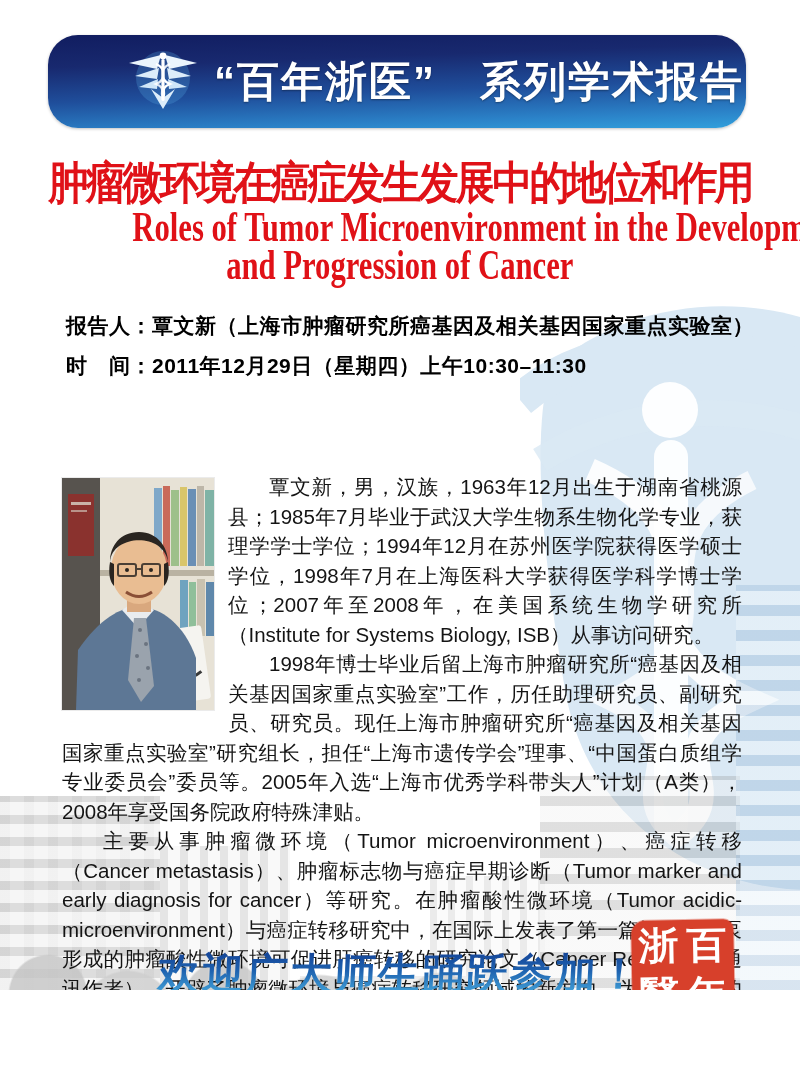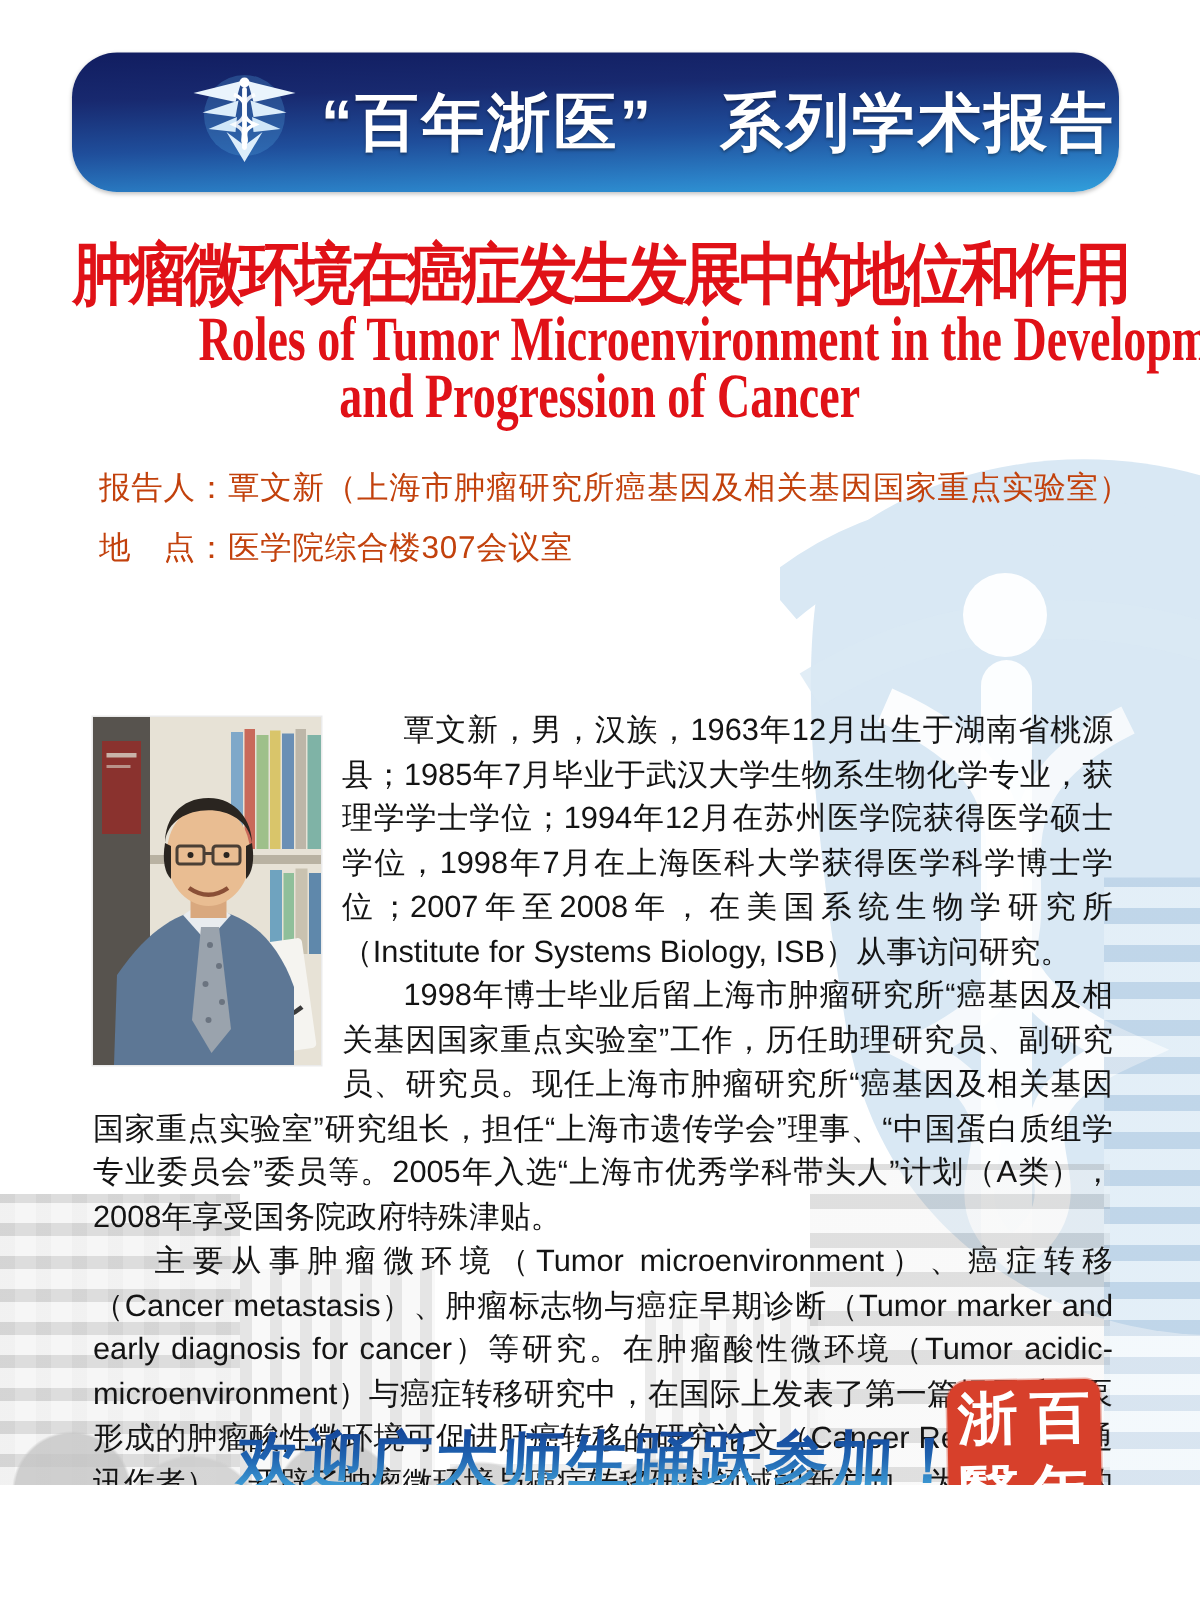--- a/index.html
+++ b/index.html
@@ -45,22 +45,22 @@
   
   .title-zh{position:absolute;left:0;top:152px;width:800px;text-align:center;z-index:2;
       font-size:40px;font-weight:800;letter-spacing:-3px;color:#e01117;transform:scaleY(1.12);
       transform-origin:center top;white-space:nowrap;}
   .title-en{position:absolute;left:0;top:208px;width:800px;text-align:center;z-index:2;
       font-family:"Liberation Serif","DejaVu Serif",serif;font-weight:700;color:#e01117;
       font-size:42px;line-height:38px;}
   .title-en .cond{display:inline-block;transform:scaleX(0.73);transform-origin:center;white-space:nowrap;}
 
   
-  .info{position:absolute;left:66px;top:306px;width:700px;z-index:2;color:#c2410c;
-      font-size:21px;font-weight:400;line-height:40px;letter-spacing:.5px;}
+  .info{position:absolute;left:66px;top:306px;width:700px;z-index:2;color:#000000;
+      font-size:21px;font-weight:700;line-height:40px;letter-spacing:.5px;}
   .info-row{white-space:nowrap;}
   .info-label{display:inline;}
 
   
   .bio{position:absolute;left:62px;top:472px;width:680px;z-index:2;color:#141414;
       font-size:20.5px;line-height:29.5px;text-align:justify;}
   .bio p{margin:0;text-indent:2em;}
   .photo{float:left;width:152px;height:232px;margin:6px 14px 4px 0;background:#cfcabd;
       box-shadow:0 0 0 1px rgba(0,0,0,.08);}
 
@@ -136,21 +136,21 @@
   <div class="title-en">
     <span class="cond">Roles of Tumor Microenvironment in the Development</span><br>
     <span class="cond">and Progression of Cancer</span>
   </div>
 
   <div class="info">
     <div class="info-row">
       <span class="info-label">报告人：</span><span>覃文新（上海市肿瘤研究所癌基因及相关基因国家重点实验室）</span>
     </div>
     <div class="info-row">
-      <span class="info-label">地　点：</span><span>医学院综合楼307会议室</span>
+      <span class="info-label">时　间：</span><span>2011年12月29日（星期四）上午10:30–11:30</span>
     </div>
   </div>
 
   <div class="bio">
     <div class="photo">
       <svg width="152" height="232" viewBox="0 0 152 232" xmlns="http://www.w3.org/2000/svg">
         <rect x="0" y="0" width="152" height="232" fill="#e7e2d6"></rect>
         <rect x="0" y="0" width="38" height="232" fill="#57534e"></rect>
         <rect x="6" y="16" width="26" height="62" fill="#8a322e"></rect>
         <rect x="9" y="24" width="20" height="3" fill="#d8d3c8" opacity=".8"></rect>

